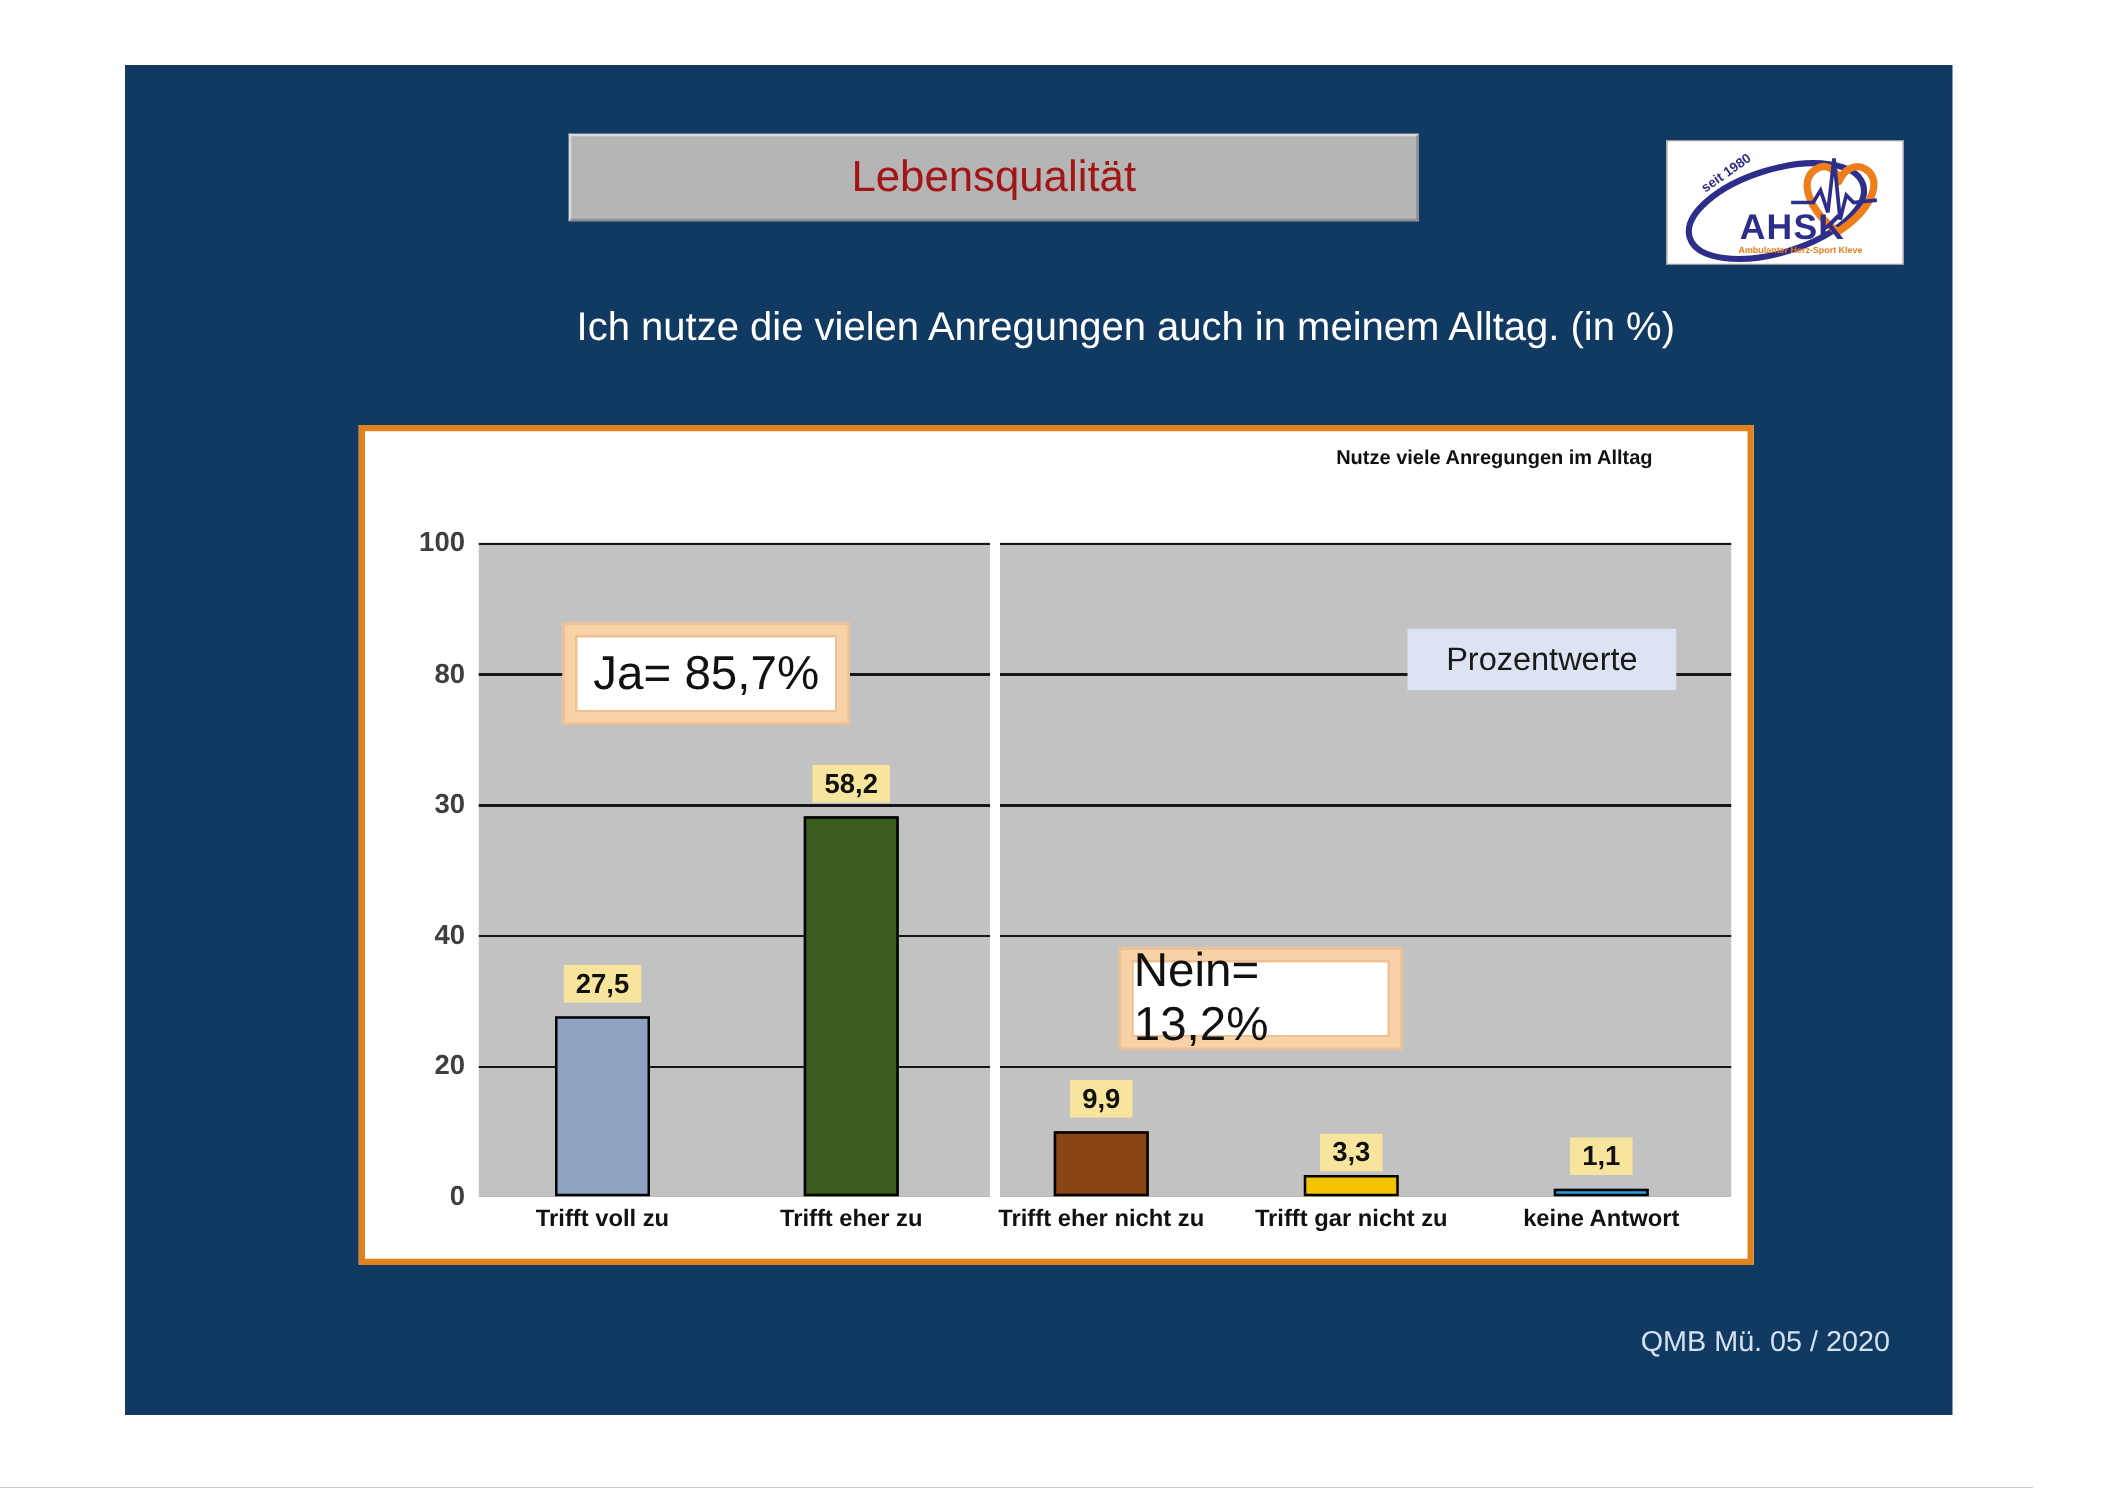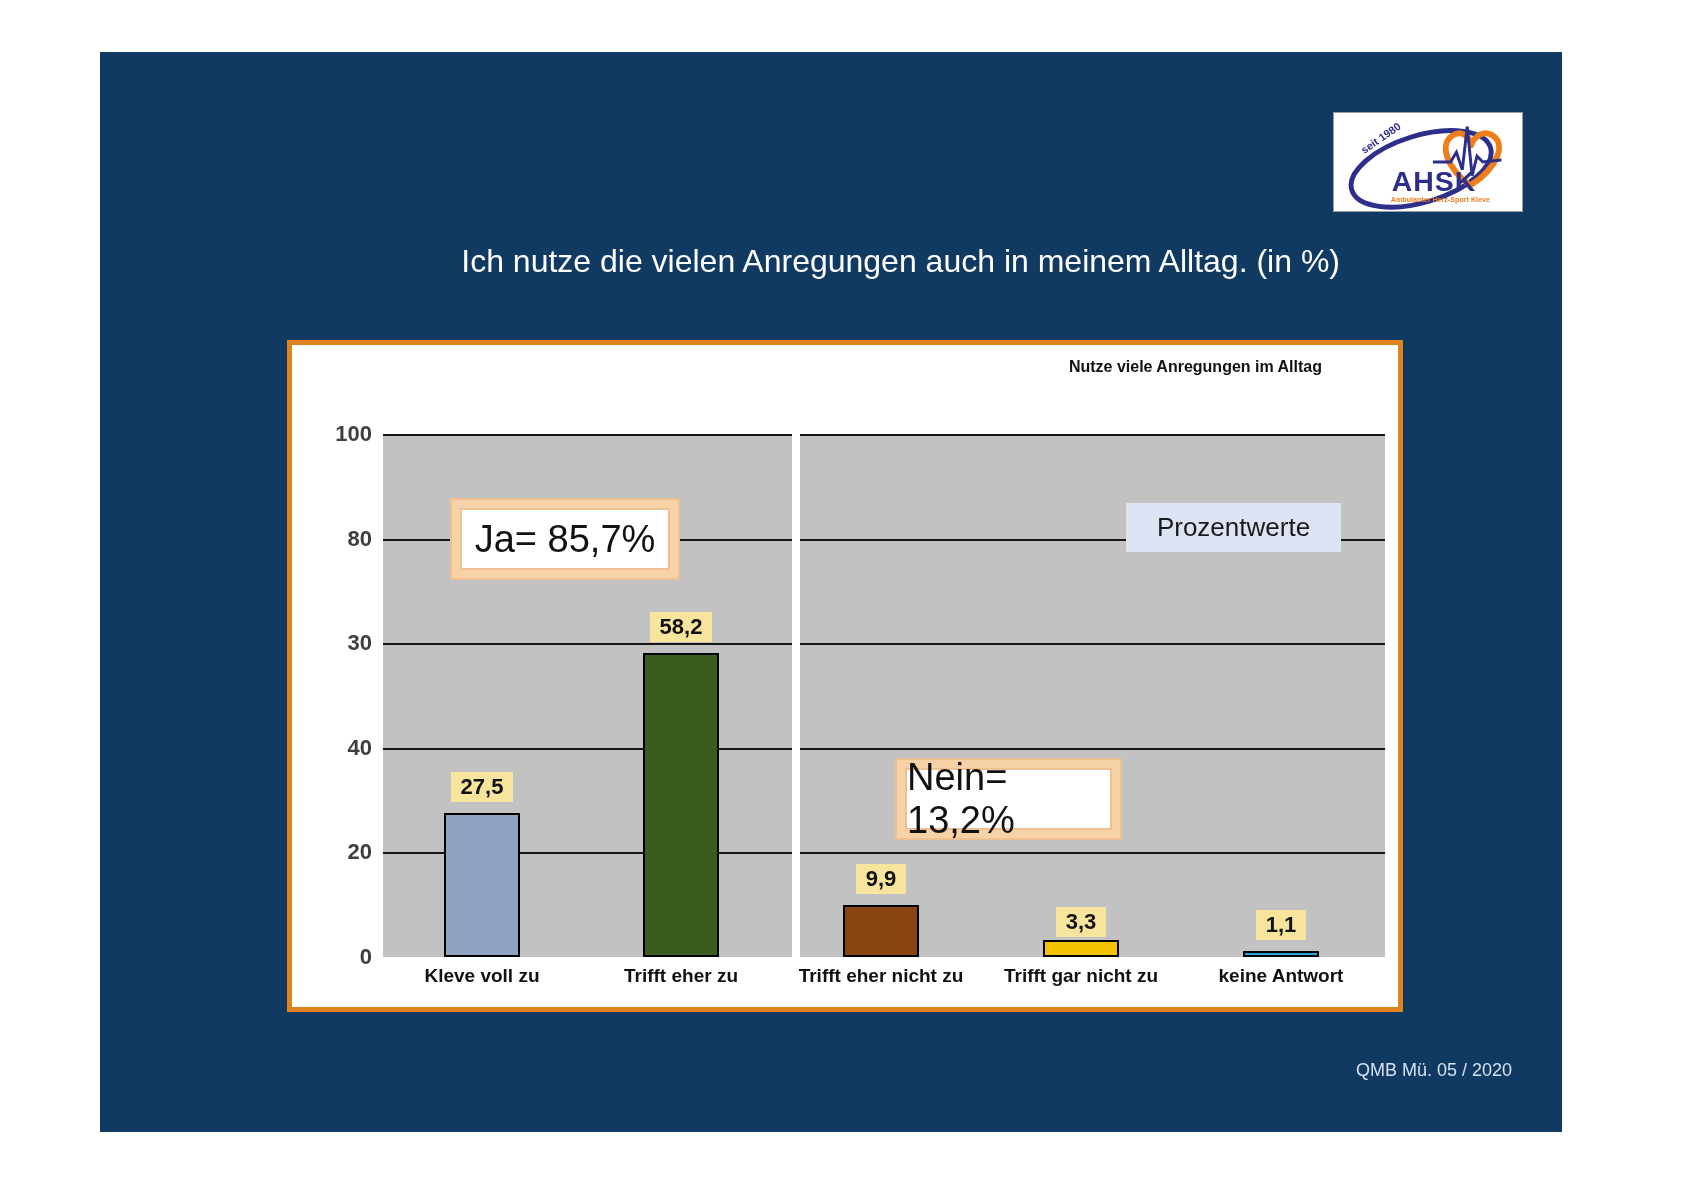--- a/index.html
+++ b/index.html
@@ -70,29 +70,32 @@
   .anno-inner {
     background:#ffffff; border:2px solid #efc091; width:100%; height:100%;
     display:flex; align-items:center; justify-content:center;
     font-size:38px; color:#111;
   }
   .anno-ja   { left:158px; top:153px; width:230px; height:82px; }
   .anno-nein { left:603px; top:413px; width:227px; height:82px; }
 
   .footer {
     position:absolute; right:50px; top:1008px;
-    color:#d6e1ef; font-size:18px;
+    color:#d6e1ef; font-size:23px;
   }
 </style>
 </head>
 <body>
 
 <div class="page">
   <div class="slide">
 
+    <div class="title-bar">
+      <span>Lebensqualität</span>
+    </div>
 
     <div class="logo-box">
       <svg width="188" height="98" viewBox="0 0 190 100">
         <ellipse cx="88" cy="57" rx="74" ry="34" fill="none" stroke="#2d2d8a" stroke-width="5" transform="rotate(-17 88 57)"></ellipse>
         <path d="M138 74 C114 56 106 32 120 23 C129 17 138 24 139 33 C142 24 152 17 161 23 C175 32 166 56 138 74 Z" fill="none" stroke="#ef7d1a" stroke-width="6" stroke-linejoin="round"></path>
         <polyline points="100,50 118,50 124,40 130,58 135,14 140,64 145,44 151,50 170,48" fill="none" stroke="#2d2d8a" stroke-width="3"></polyline>
         <text x="30" y="42" font-size="11" font-weight="bold" fill="#2d2d8a" transform="rotate(-35 30 42)" font-family="Liberation Sans, sans-serif">seit 1980</text>
         <text x="58" y="80" font-size="29" font-weight="bold" fill="#2d2d8a" letter-spacing="1" font-family="Liberation Sans, sans-serif">AHSK</text>
         <text x="57" y="91" font-size="7.3" font-weight="bold" fill="#ef7d1a" font-family="Liberation Sans, sans-serif">Ambulanter Herz-Sport Kleve</text>
       </svg>
@@ -120,21 +123,21 @@
           <div class="bar" style="left: 351px; top: 307.614px; height: 304.386px; background: rgb(59, 92, 31);"></div>
           <div class="vlabel" style="left: 329px; width: 120px; top: 266.614px;"><span>58,2</span></div>
           <div class="bar" style="left: 551px; top: 560.223px; height: 51.777px; background: rgb(138, 68, 18);"></div>
           <div class="vlabel" style="left: 529px; width: 120px; top: 519.223px;"><span>9,9</span></div>
           <div class="bar" style="left: 751px; top: 594.741px; height: 17.259px; background: rgb(243, 195, 0);"></div>
           <div class="vlabel" style="left: 729px; width: 120px; top: 562px;"><span>3,3</span></div>
           <div class="bar" style="left: 951px; top: 606.247px; height: 5.753px; background: rgb(45, 160, 216);"></div>
           <div class="vlabel" style="left: 929px; width: 120px; top: 565.247px;"><span>1,1</span></div>
         </div>
       <div id="xlabels">
-          <div class="xlabel" style="left: 80px;">Kleve voll zu</div>
+          <div class="xlabel" style="left: 80px;">Trifft voll zu</div>
           <div class="xlabel" style="left: 279px;">Trifft eher zu</div>
           <div class="xlabel" style="left: 479px;">Trifft eher nicht zu</div>
           <div class="xlabel" style="left: 679px;">Trifft gar nicht zu</div>
           <div class="xlabel" style="left: 879px; text-align: center;">keine Antwort</div>
         </div>
 
       <div class="legend">Prozentwerte</div>
 
       <div class="anno anno-ja">
         <div class="anno-inner">Ja= 85,7%</div>

